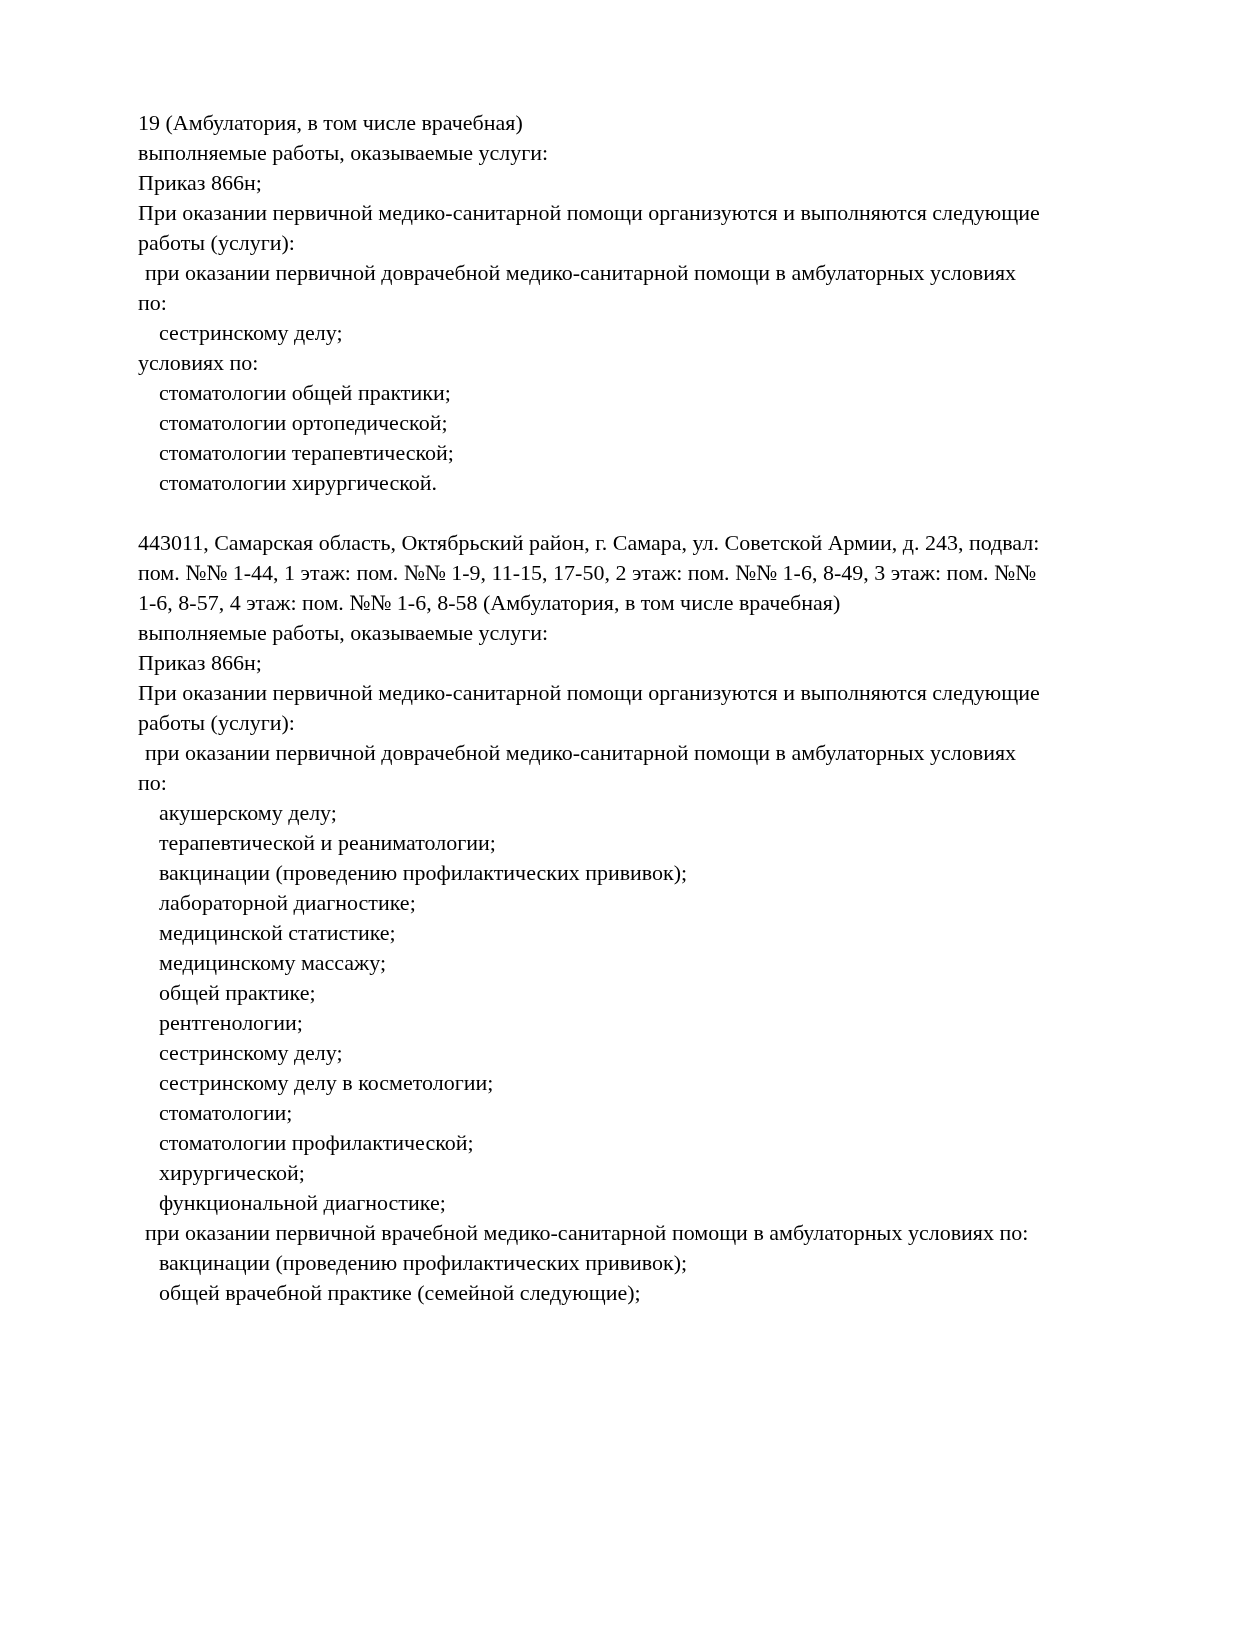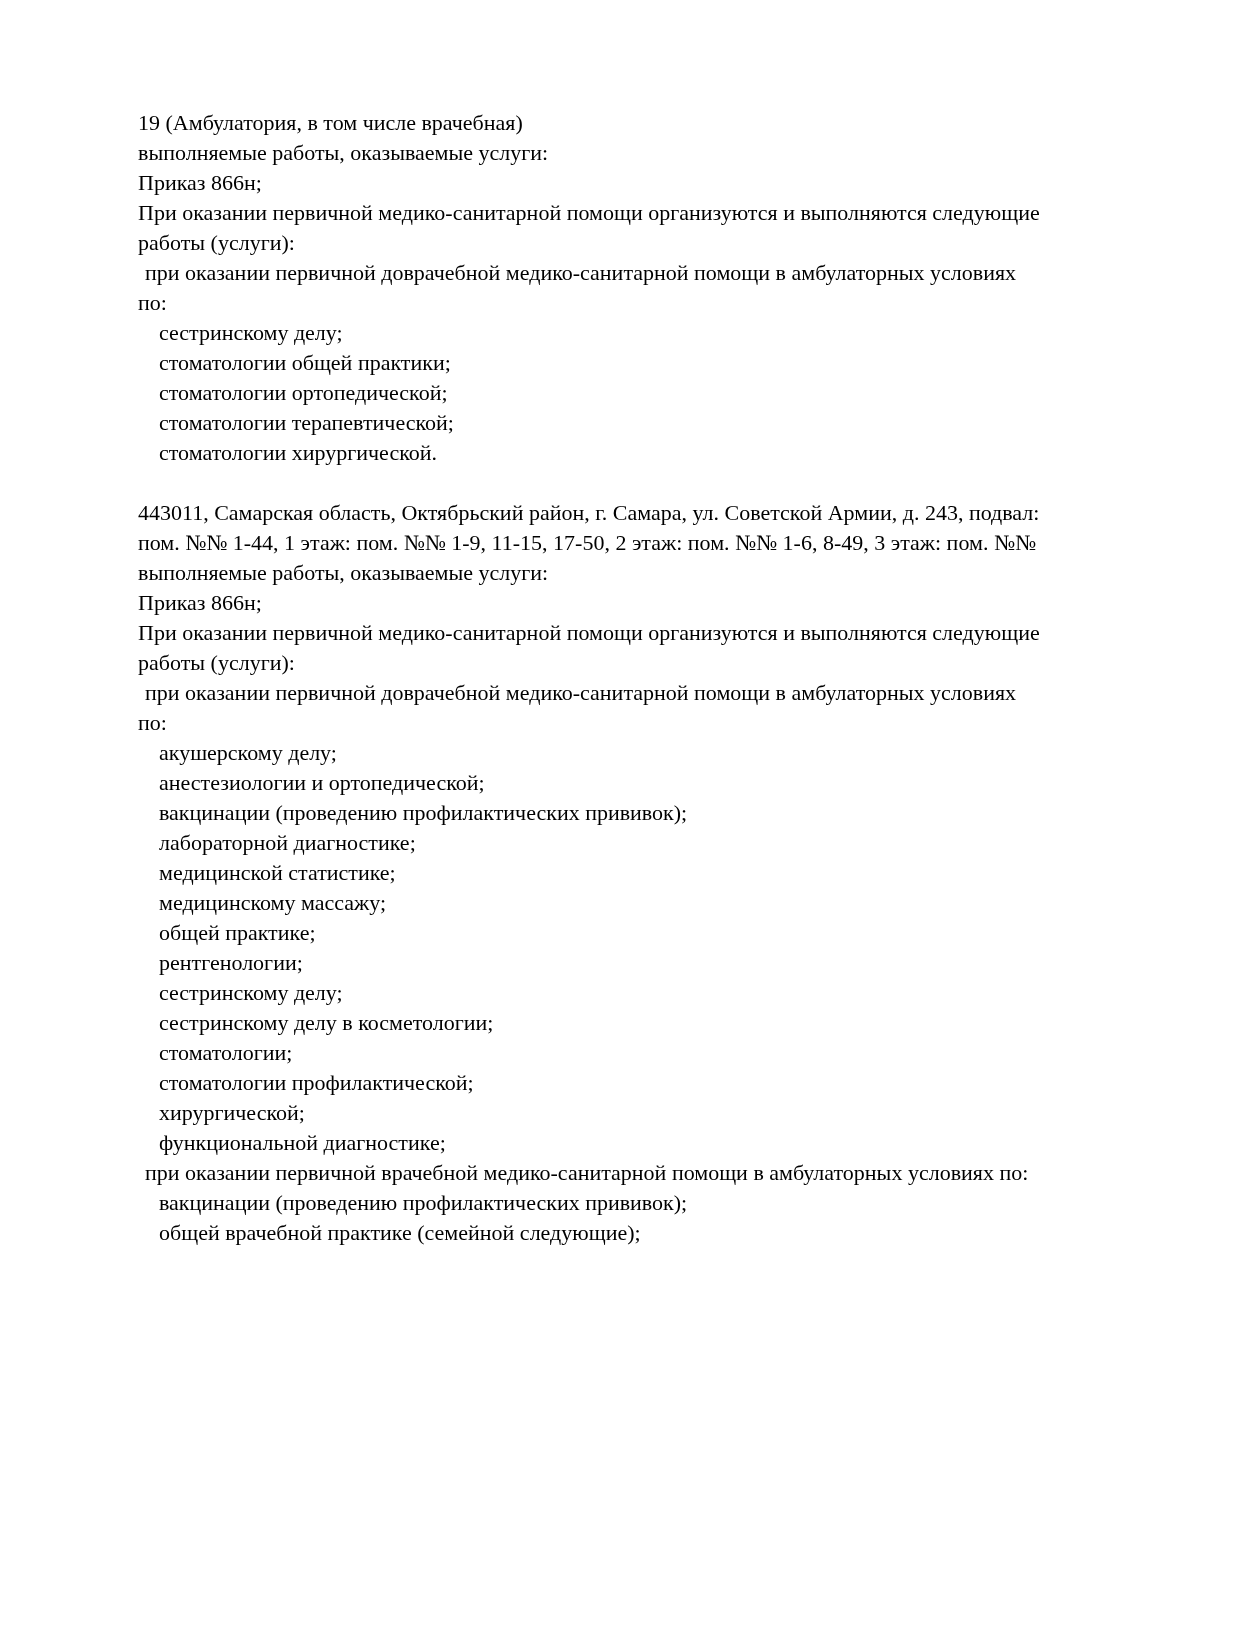--- a/index.html
+++ b/index.html
@@ -37,35 +37,37 @@
 <main class="page">
   <div class="doc-text">
       <div class="line indent-0">19 (Амбулатория, в том числе врачебная)</div>
       <div class="line indent-0">выполняемые работы, оказываемые услуги:</div>
       <div class="line indent-0">Приказ 866н;</div>
       <div class="line indent-0">При оказании первичной медико-санитарной помощи организуются и выполняются следующие</div>
       <div class="line indent-0">работы (услуги):</div>
       <div class="line indent-1">при оказании первичной доврачебной медико-санитарной помощи в амбулаторных условиях</div>
       <div class="line indent-0">по:</div>
       <div class="line indent-2">сестринскому делу;</div>
+      <div class="line indent-0">условиях по:</div>
       <div class="line indent-2">стоматологии общей практики;</div>
       <div class="line indent-2">стоматологии ортопедической;</div>
       <div class="line indent-2">стоматологии терапевтической;</div>
       <div class="line indent-2">стоматологии хирургической.</div>
       <div class="line indent-0">&nbsp;</div>
       <div class="line indent-0">443011, Самарская область, Октябрьский район, г. Самара, ул. Советской Армии, д. 243, подвал:</div>
       <div class="line indent-0">пом. №№ 1-44, 1 этаж: пом. №№ 1-9, 11-15, 17-50, 2 этаж: пом. №№ 1-6, 8-49, 3 этаж: пом. №№</div>
+      <div class="line indent-0">1-6, 8-57, 4 этаж: пом. №№ 1-6, 8-58 (Амбулатория, в том числе врачебная)</div>
       <div class="line indent-0">выполняемые работы, оказываемые услуги:</div>
       <div class="line indent-0">Приказ 866н;</div>
       <div class="line indent-0">При оказании первичной медико-санитарной помощи организуются и выполняются следующие</div>
       <div class="line indent-0">работы (услуги):</div>
       <div class="line indent-1">при оказании первичной доврачебной медико-санитарной помощи в амбулаторных условиях</div>
       <div class="line indent-0">по:</div>
       <div class="line indent-2">акушерскому делу;</div>
-      <div class="line indent-2">анестезиологии и ортопедической;</div>
+      <div class="line indent-2">терапевтической и реаниматологии;</div>
       <div class="line indent-2">вакцинации (проведению профилактических прививок);</div>
       <div class="line indent-2">лабораторной диагностике;</div>
       <div class="line indent-2">медицинской статистике;</div>
       <div class="line indent-2">медицинскому массажу;</div>
       <div class="line indent-2">общей практике;</div>
       <div class="line indent-2">рентгенологии;</div>
       <div class="line indent-2">сестринскому делу;</div>
       <div class="line indent-2">сестринскому делу в косметологии;</div>
       <div class="line indent-2">стоматологии;</div>
       <div class="line indent-2">стоматологии профилактической;</div>

